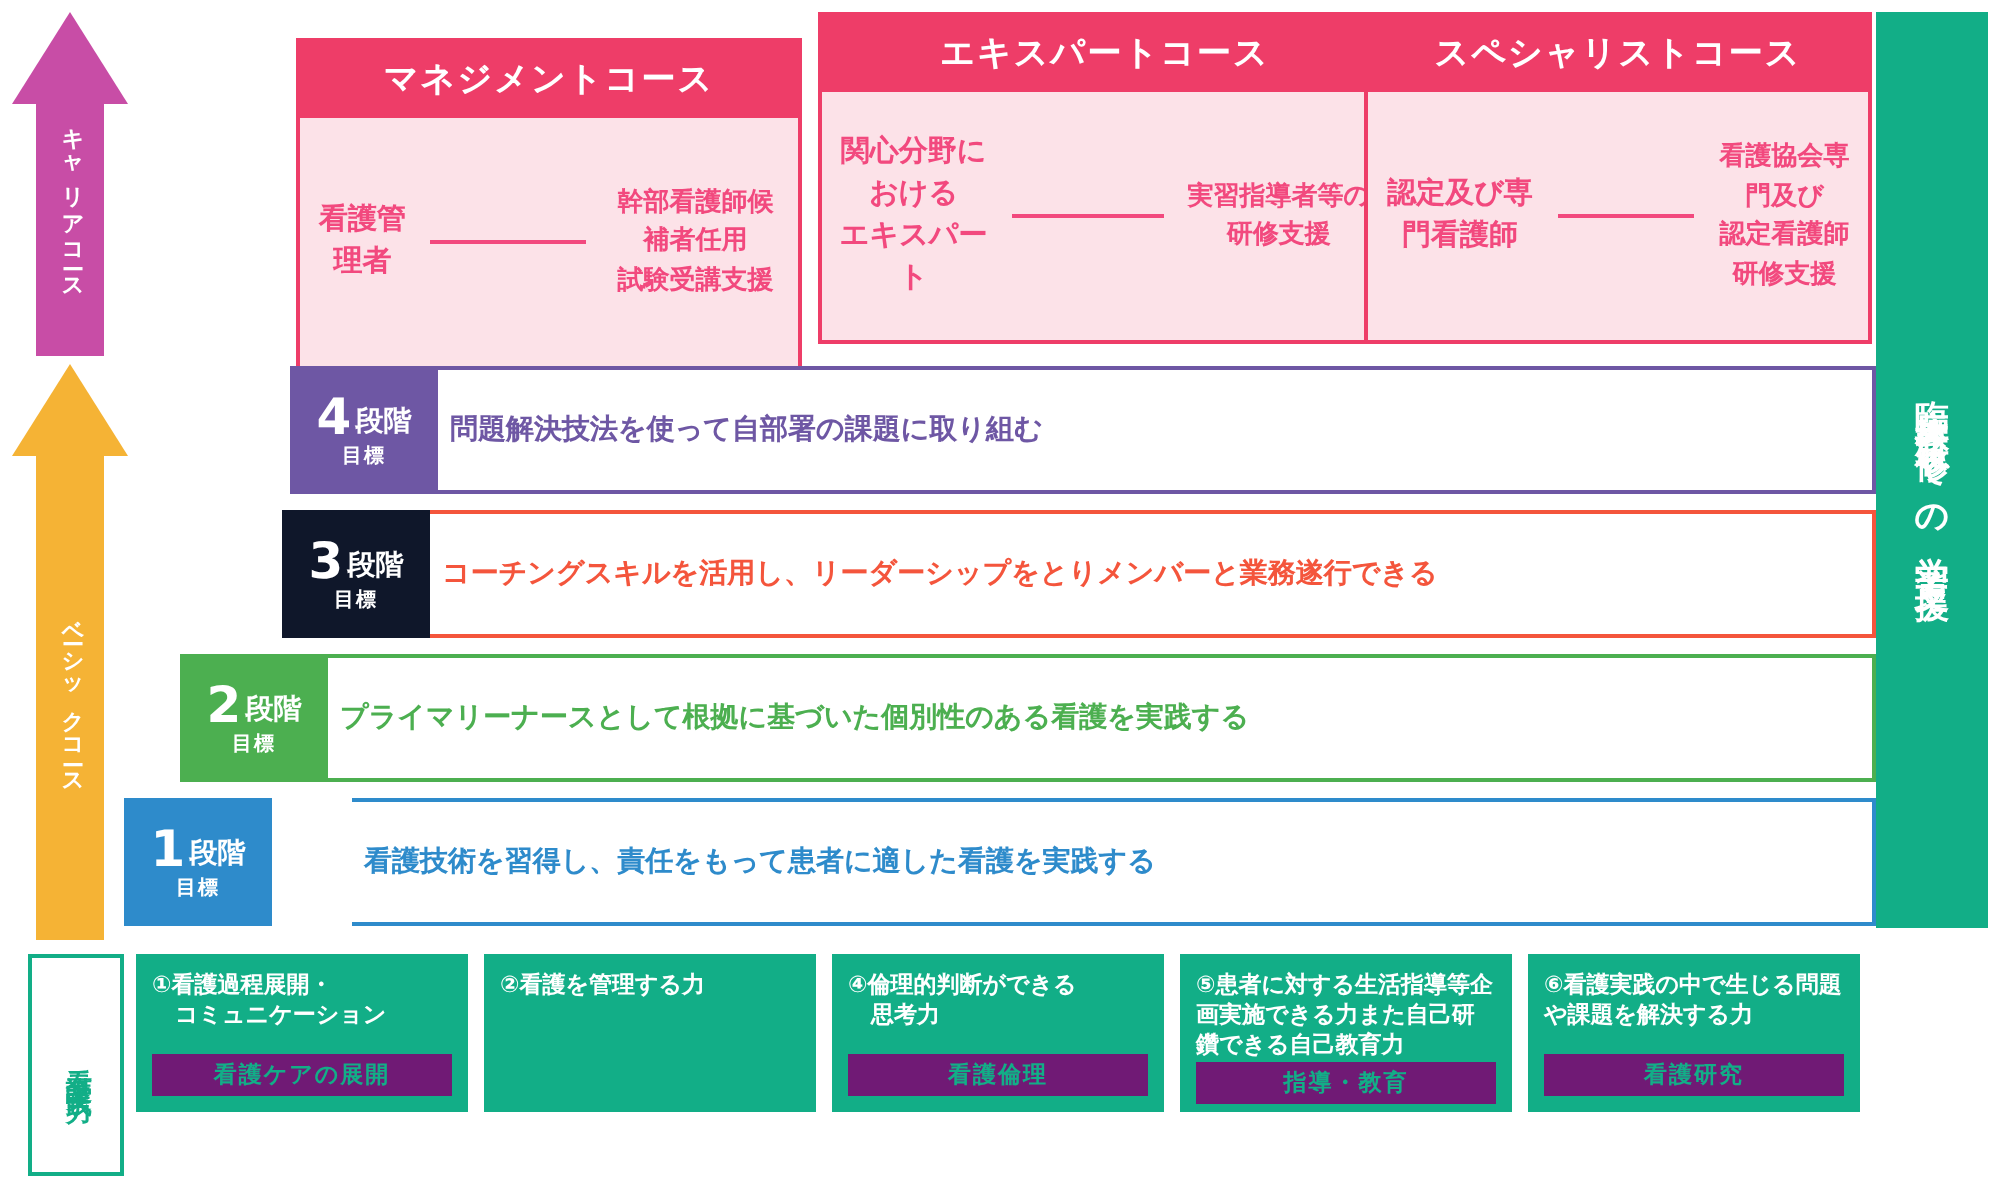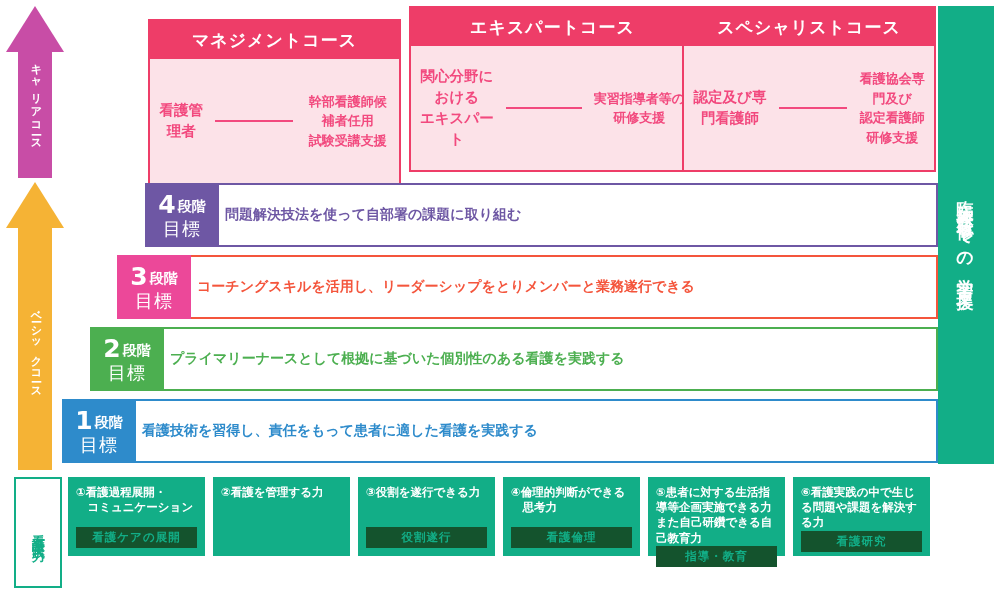--- a/index.html
+++ b/index.html
@@ -106,47 +106,47 @@
   .stage-chip{
     flex:0 0 74px;
     display:flex;flex-direction:column;
     align-items:center;justify-content:center;
     color:#ffffff;
     line-height:1.12;
     box-sizing:border-box;
   }
   .chip-top{font-size:14px;font-weight:700;white-space:nowrap;}
   .chip-top .num{font-size:25px;font-weight:700;vertical-align:-2px;margin-right:2px;}
-  .chip-bottom{font-size:18px;font-weight:400;letter-spacing:1px;text-align:right;}
+  .chip-bottom{font-size:10px;font-weight:700;letter-spacing:1px;text-align:right;}
   .stage-body{
     flex:1;background:#ffffff;
     border:2px solid #cccccc;
     border-left:none;
     box-sizing:border-box;
     display:flex;align-items:center;
     padding-left:6px;
     font-size:14px;font-weight:700;
     white-space:nowrap;
   }
 
   #stage-4{left:145px;top:183px;right:62px;}
   #stage-4 .stage-chip{background:#6E57A4;}
   #stage-4 .stage-body{border-color:#6E57A4;color:#6E57A4;}
 
   #stage-3{left:117px;top:255px;right:62px;}
-  #stage-3 .stage-chip{background:#ec4899;}
+  #stage-3 .stage-chip{background:#0f172a;margin-left:24px;}
   #stage-3 .stage-body{border-color:#F4553C;color:#F4553C;}
 
   #stage-2{left:90px;top:327px;right:62px;}
   #stage-2 .stage-chip{background:#4CAF50;}
   #stage-2 .stage-body{border-color:#4CAF50;color:#4CAF50;}
 
   #stage-1{left:62px;top:399px;right:62px;}
   #stage-1 .stage-chip{background:#2E8BCB;}
-  #stage-1 .stage-body{border-color:#2E8BCB;color:#2E8BCB;}
+  #stage-1 .stage-body{border-color:#2E8BCB;color:#2E8BCB;margin-left:40px;}
 
   
   #practice-label{
     position:absolute;left:14px;top:477px;width:48px;height:111px;
     border:2px solid #12AE87;background:#ffffff;
     box-sizing:border-box;
     display:flex;align-items:center;justify-content:center;
   }
   #practice-label .vlabel{
     writing-mode:vertical-rl;text-orientation:upright;
@@ -164,21 +164,21 @@
     padding:8px 8px 8px 8px;
     display:flex;flex-direction:column;
     justify-content:space-between;
   }
   .comp-title{
     color:#ffffff;font-size:11.5px;font-weight:700;
     line-height:1.32;
     text-indent:0;
   }
   .comp-tag{
-    background:#14532d;
+    background:#701a75;
     color:#12AE87;font-size:11.5px;font-weight:700;
     text-align:center;
     padding:3px 0;
     letter-spacing:1px;
   }
 </style>
 </head>
 <body>
 
 <div id="stage">
@@ -264,24 +264,20 @@
 
   <div id="competency-row">
     <div class="comp-box">
       <div class="comp-title">①看護過程展開・<br>　コミュニケーション</div>
       <div class="comp-tag">看護ケアの展開</div>
     </div>
     <div class="comp-box">
       <div class="comp-title">②看護を管理する力</div>
     </div>
     <div class="comp-box">
-      <div class="comp-title">③役割を遂行できる力</div>
-      <div class="comp-tag">役割遂行</div>
-    </div>
-    <div class="comp-box">
       <div class="comp-title">④倫理的判断ができる<br>　思考力</div>
       <div class="comp-tag">看護倫理</div>
     </div>
     <div class="comp-box">
       <div class="comp-title">⑤患者に対する生活指導等企画実施できる力また自己研鑽できる自己教育力</div>
       <div class="comp-tag">指導・教育</div>
     </div>
     <div class="comp-box">
       <div class="comp-title">⑥看護実践の中で生じる問題や課題を解決する力</div>
       <div class="comp-tag">看護研究</div>

